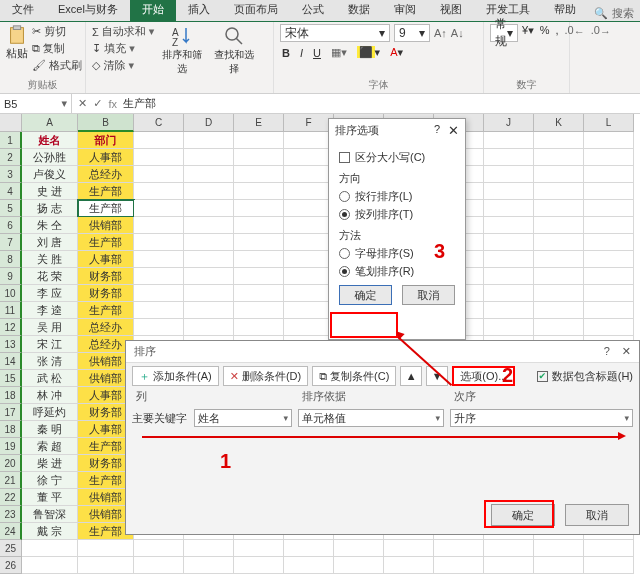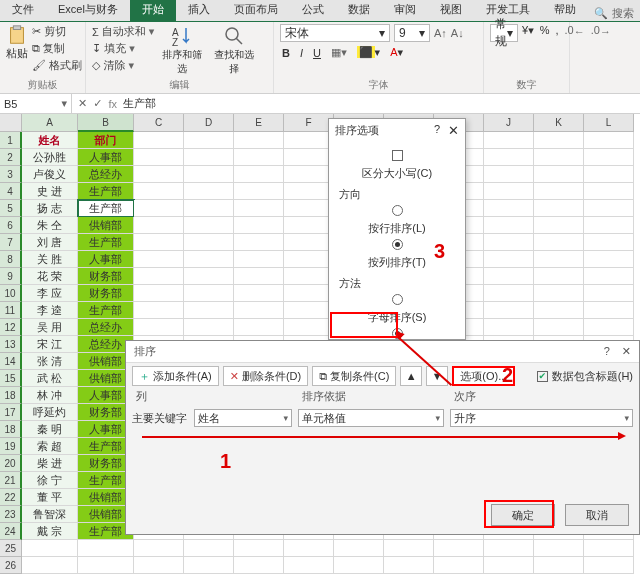--- a/index.html
+++ b/index.html
@@ -37,31 +37,31 @@
   .rowhdr { width:22px; background:#e6e6e6; border-right:1px solid #bbb; border-bottom:1px solid #bbb; text-align:center; font-size:10px; color:#444; display:flex; align-items:center; justify-content:center; }
   .colhdr { width:56px; background:#e6e6e6; border-right:1px solid #bbb; border-bottom:1px solid #bbb; text-align:center; font-size:10px; color:#444; height:18px; display:flex; align-items:center; justify-content:center; }
   .colhdr.narrow{ width:50px; }
   .colhdr.selA{ background:#d8e8d8; }
   .colhdr.selB{ background:#cfe3cf; border-bottom:2px solid #2a8a2a; }
   .row { display:flex; height:17px; }
   .cell { width:56px; border-right:1px solid #d8d8d8; border-bottom:1px solid #d8d8d8; font-size:11px; display:flex; align-items:center; justify-content:center; background:#fff; }
   .cell.narrow{ width:50px; }
   .cell.hdrcell { font-weight:bold; color:#b00020; }
   .cell.selA{ background:#eef6ee; }
-  .cell.selB{ background:#84cc16; }
+  .cell.selB{ background:#fde047; }
   .cell.active{ outline:2px solid #217346; outline-offset:-1px; background:#fff !important; }
   .rowhdr.sel{ background:#d8e8d8; border-right:2px solid #2a8a2a; }
   .corner{ width:22px; height:18px; background:#e6e6e6; border-right:1px solid #bbb; border-bottom:1px solid #bbb; }
 
   
   .overlay1 { position:absolute; left:328px; top:118px; width:138px; height:222px; background:#fff; border:1px solid #999; box-shadow:2px 2px 6px rgba(0,0,0,.2); }
   .dlgtitle { height:22px; display:flex; align-items:center; justify-content:space-between; padding:0 6px; font-size:11px; }
   .dlgtitle .x { font-size:13px; color:#333; cursor:default; }
   .dlgbody1 { padding:6px 10px 4px 10px; font-size:11px; color:#333; }
-  .checkbox-row, .radio-row { display:flex; align-items:center; gap:5px; margin:3px 0;flex-direction:column; }
+  .checkbox-row, .radio-row { display:flex; align-items:center; gap:5px; margin:3px 0; }
   .sect { margin-top:6px; margin-bottom:2px; }
   .dlgbtns1 { display:flex; gap:10px; justify-content:center; margin-top:6px; }
   .winbtn { width:54px; height:20px; border:1px solid #999; background:#e9e9e9; font-size:11px; display:flex; align-items:center; justify-content:center; }
 
   .overlay2 { position:absolute; left:125px; top:340px; width:515px; height:195px; background:#f3f3f3; border:1px solid #888; }
   .dlg2title { height:22px; display:flex; align-items:center; justify-content:space-between; padding:0 8px; background:#fff; border-bottom:1px solid #ddd; font-size:11px; color:#555; }
   .toolbar2 { height:26px; display:flex; align-items:center; gap:4px; padding:0 6px; }
   .tbtn { border:1px solid #bbb; background:#fff; height:20px; padding:0 6px; font-size:11px; display:flex; align-items:center; gap:3px; }
   .tbtn.icon{ width:22px; padding:0; justify-content:center; }
   .tbtn.selbox{ border:2.5px solid red; }
@@ -157,21 +157,20 @@
         <span style="font-size:10px;text-align:center">排序和筛选</span>
       </div>
       <div class="ribbig">
         <svg width="24" height="24" viewBox="0 0 24 24">
             <circle cx="10" cy="10" r="6" fill="none" stroke="#666" stroke-width="1.5"></circle>
             <line x1="14" y1="14" x2="20" y2="20" stroke="#666" stroke-width="1.5"></line>
           </svg>
         <span style="font-size:10px;text-align:center">查找和选择</span>
       </div>
     </div>
-    <div class="rgroup-label">编辑</div>
   </div>
 
   <div class="rgroup" style="width:210px">
     <div class="rbody" style="flex-direction:column; gap:4px">
       <div style="display:flex; gap:4px; align-items:center">
         <div class="fontbox" style="width:110px">
             <span>宋体</span>
             <span style="margin-left:auto">▾</span>
           </div>
         <div class="fontbox" style="width:36px">

